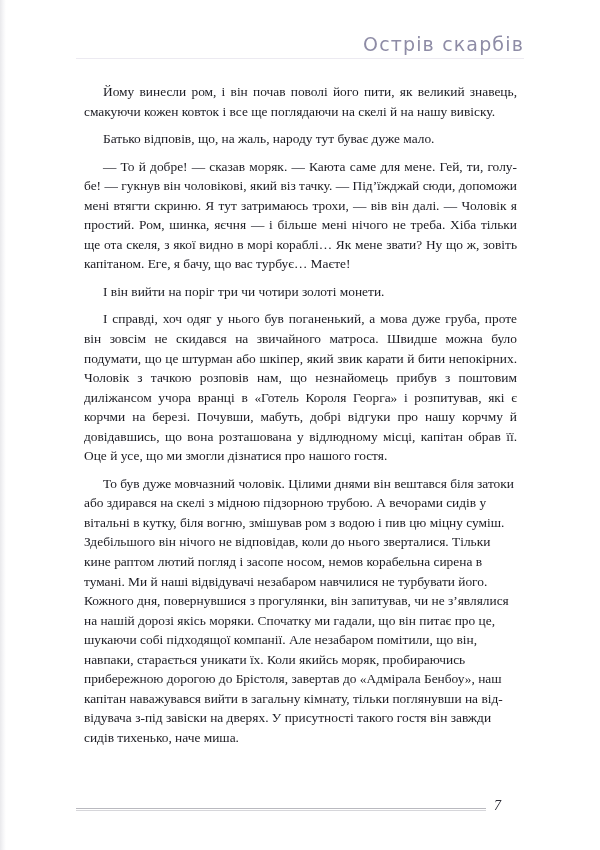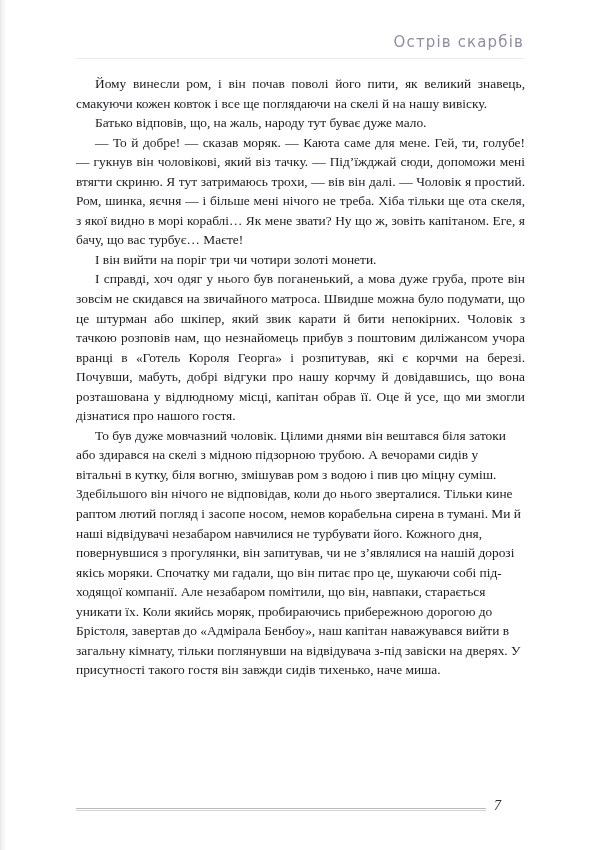--- a/index.html
+++ b/index.html
@@ -39,21 +39,21 @@
   
   .running-head {
     position: absolute;
     left: 76px;
     top: 33px;
     width: 448px;
     text-align: right;
   }
   .running-head-title {
     font-family: "DejaVu Sans", "Liberation Sans", sans-serif;
-    font-size: 15px;
+    font-size: 19px;
     letter-spacing: 1.15px;
     color: #8e8ca6;
     font-weight: 400;
     display: inline-block;
     white-space: nowrap;
   }
   .head-rule {
     position: absolute;
     left: 76px;
     top: 58px;
@@ -70,21 +70,21 @@
     width: 449px;
     font-size: 13.4px;
     line-height: 19.55px;
     color: #1b1b22;
     text-align: justify;
     text-justify: inter-word;
     hyphens: manual;
     -webkit-hyphens: manual;
   }
   .text-block p {
-    margin: 0;
+    margin: 8px;
     text-indent: 19px;
     text-align: justify;
   }
   .text-block p:last-child {
     text-align: left;
   }
   .text-block p.last-line-left {
     
   }
 

